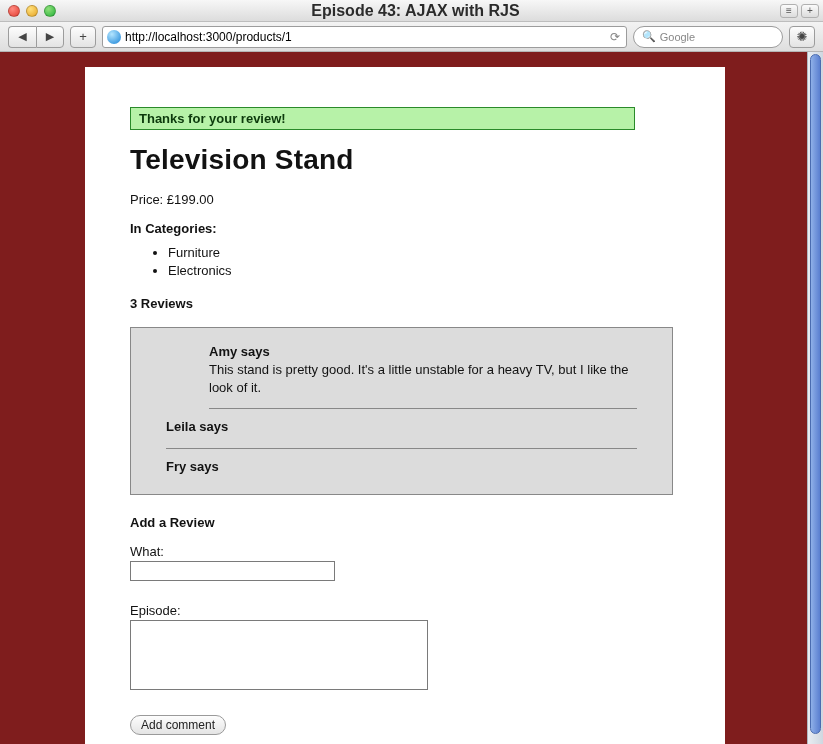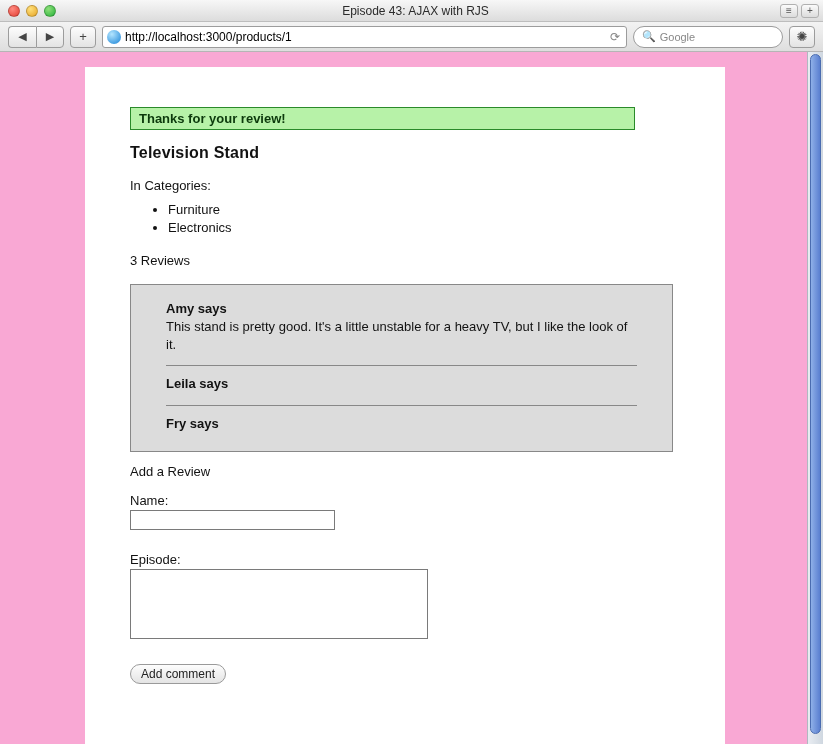--- a/index.html
+++ b/index.html
@@ -34,22 +34,22 @@
     border: 1px solid rgba(0,0,0,0.2);
   }
   .tl-red { background: radial-gradient(circle at 35% 30%, #ff8a80, #e33e32); }
   .tl-yellow { background: radial-gradient(circle at 35% 30%, #ffe07a, #e6a528); }
   .tl-green { background: radial-gradient(circle at 35% 30%, #8fe07a, #27b23a); }
   .title {
     position: absolute;
     left: 8px; right: 0;
     text-align: center;
     font-family: "Lucida Grande", sans-serif;
-    font-size: 12px;
-    font-weight: normal;
+    font-size: 16px;
+    font-weight: bold;
     color: #2b2b2b;
     pointer-events: none;
   }
   .title-right {
     position: absolute;
     right: 4px;
     display: flex;
     gap: 3px;
   }
   .title-btn {
@@ -145,21 +145,21 @@
     color: #444;
   }
 
   
   .viewport {
     position: absolute;
     top: 52px;
     left: 0;
     right: 0;
     bottom: 0;
-    background: #f9a8d4;
+    background: #7f1d1d;
     overflow: hidden;
   }
   .scrollbar {
     position: absolute;
     top: 0; right: 0; bottom: 0;
     width: 16px;
     background: linear-gradient(to right, #e9edf2, #cfd7e0);
     border-left: 1px solid #b0b8c0;
   }
   .scroll-thumb {
@@ -183,62 +183,62 @@
   .flash {
     background: #b7f2a8;
     border: 1px solid #2a8a2a;
     padding: 3px 8px;
     font-weight: bold;
     font-size: 13px;
     color: #0c3a0c;
     width: 505px;
   }
   h1 {
-    font-size: 16px;
+    font-size: 28px;
     margin: 14px 0 16px 0;
     font-weight: bold;
     letter-spacing: 0.2px;
   }
   .price {
     font-size: 13px;
     margin-bottom: 14px;
   }
   h3 {
     font-size: 13px;
-    font-weight: normal;
+    font-weight: bold;
     margin: 0 0 8px 0;
   }
   ul.cats {
     margin: 6px 0 16px 0;
     padding-left: 38px;
   }
   ul.cats li { font-size: 13px; line-height: 1.4; }
   .reviews-heading { margin-bottom: 16px; }
   .reviews-box {
     background: #dcdcdc;
     border: 1px solid #888;
     padding: 12px 35px 18px 35px;
     width: 543px;
   }
   .review {
     border-bottom: 1px solid #888;
     padding: 10px 0 12px 0;
   }
-  .review:first-child { padding-top: 4px; }
+  .review:first-child { padding-top: 4px; margin-left: 43px; }
   .review:last-child { border-bottom: none; padding-bottom: 0; }
   .review .author {
     font-weight: bold;
     font-size: 13px;
     margin-bottom: 2px;
   }
   .review .body {
     font-size: 13px;
     line-height: 1.35;
   }
-  .add-heading { margin: 12px 0 14px 0; }
+  .add-heading { margin: 20px 0 14px 0; }
   .form-label {
     font-size: 13px;
     margin-bottom: 2px;
   }
   input[type=text].name-input {
     width: 205px;
     height: 20px;
     border: 1px solid #7a7a7a;
     background: #fff;
     padding: 1px 3px;
@@ -300,20 +300,21 @@
   <div class="bugbtn">✺</div>
 </div>
 
 <div class="viewport">
   <div class="page">
 
     <div class="flash">Thanks for your review!</div>
 
     <h1>Television Stand</h1>
 
+    <div class="price">Price: £199.00</div>
 
     <h3>In Categories:</h3>
     <ul class="cats">
       <li>Furniture</li>
       <li>Electronics</li>
     </ul>
 
     <h3 class="reviews-heading">3 Reviews</h3>
 
     <div class="reviews-box">
@@ -325,21 +326,21 @@
         <div class="author">Leila says</div>
       </div>
       <div class="review">
         <div class="author">Fry says</div>
       </div>
     </div>
 
     <h3 class="add-heading">Add a Review</h3>
 
     <div class="field-block">
-      <div class="form-label">Name:</div>
+      <div class="form-label">What:</div>
       <input type="text" class="name-input" style="">
     </div>
 
     <div class="field-block">
       <div class="form-label">Episode:</div>
       <textarea class="review-input" style=""></textarea>
     </div>
 
     <button class="submit-btn">Add comment</button>
 

